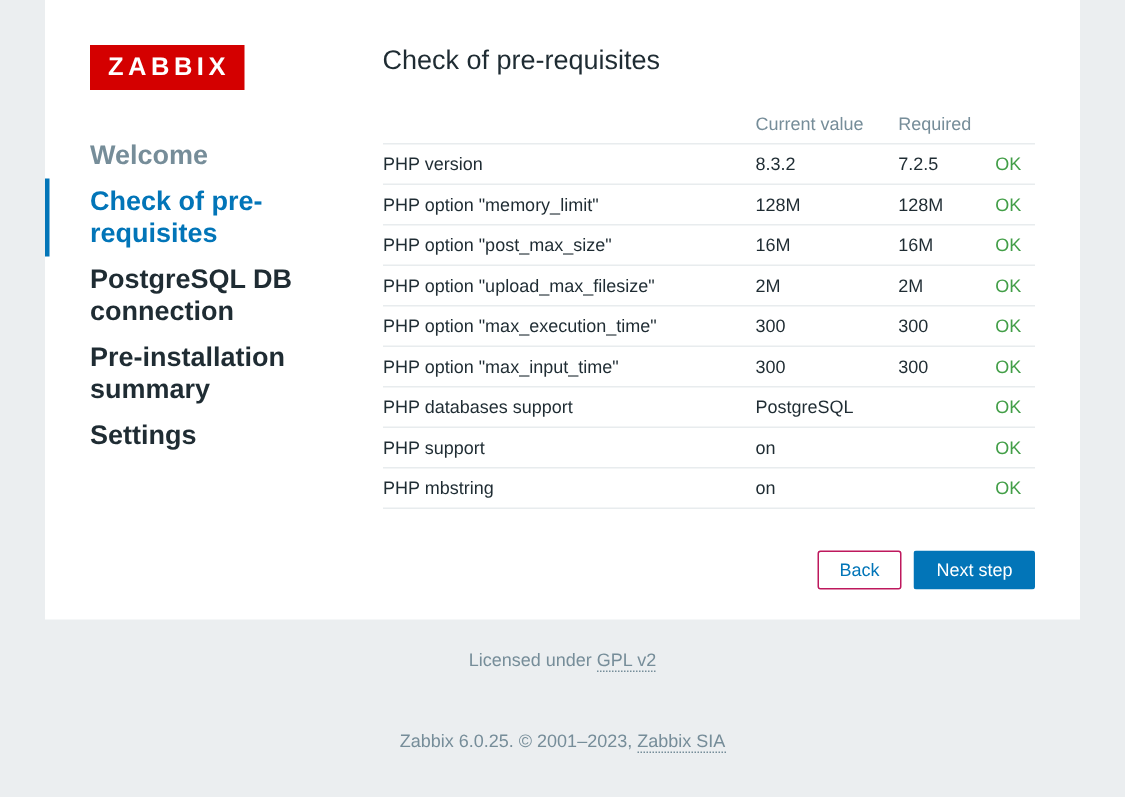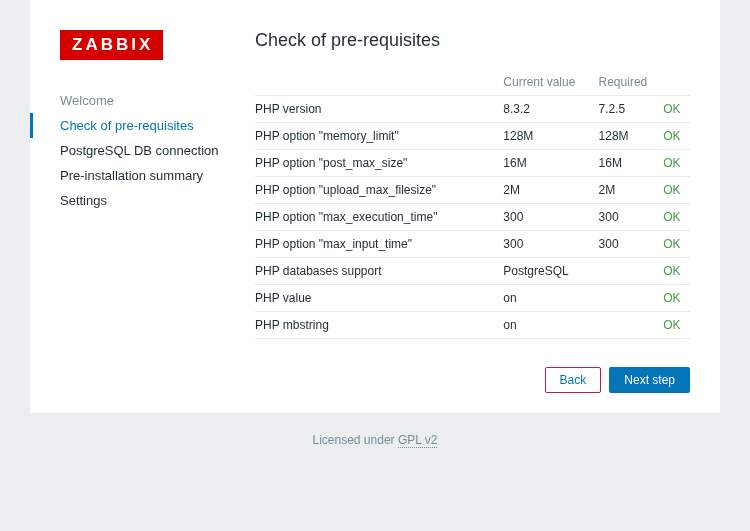--- a/index.html
+++ b/index.html
@@ -39,24 +39,25 @@
       font-size: 17px;
       letter-spacing: 3px;
       padding: 5px 10px 5px 12px;
       margin-bottom: 28px;
     }
     .steps {
       list-style: none;
     }
     .steps li {
       padding: 5px 0;
-      font-size: 13px;
+      font-size: 18px;
       color: #1f2c33;
       cursor: pointer;
       position: relative;
+      font-weight: bold;
     }
     .steps li.done {
       color: #768d99;
     }
     .steps li.active {
       color: #0275b8;
     }
     .steps li.active::before {
       content: "";
       position: absolute;
@@ -223,21 +224,21 @@
                 <td class="col-required">300</td>
                 <td class="col-status status-ok">OK</td>
               </tr>
               <tr>
                 <td class="col-name">PHP databases support</td>
                 <td class="col-current">PostgreSQL</td>
                 <td class="col-required"></td>
                 <td class="col-status status-ok">OK</td>
               </tr>
               <tr>
-                <td class="col-name">PHP value</td>
+                <td class="col-name">PHP support</td>
                 <td class="col-current">on</td>
                 <td class="col-required"></td>
                 <td class="col-status status-ok">OK</td>
               </tr>
               <tr>
                 <td class="col-name">PHP mbstring</td>
                 <td class="col-current">on</td>
                 <td class="col-required"></td>
                 <td class="col-status status-ok">OK</td>
               </tr>
@@ -255,13 +256,16 @@
         <button class="btn btn-next">Next step</button>
       </div>
     </div>
   </div>
 </div>
 
 <div class="footer">
   <div>
     <span>Licensed under </span><span class="link">GPL v2</span>
   </div>
+  <div class="footer-line2">
+    <span>Zabbix 6.0.25. © 2001–2023, </span><span class="link">Zabbix SIA</span>
+  </div>
 </div>
 
 </body></html>

